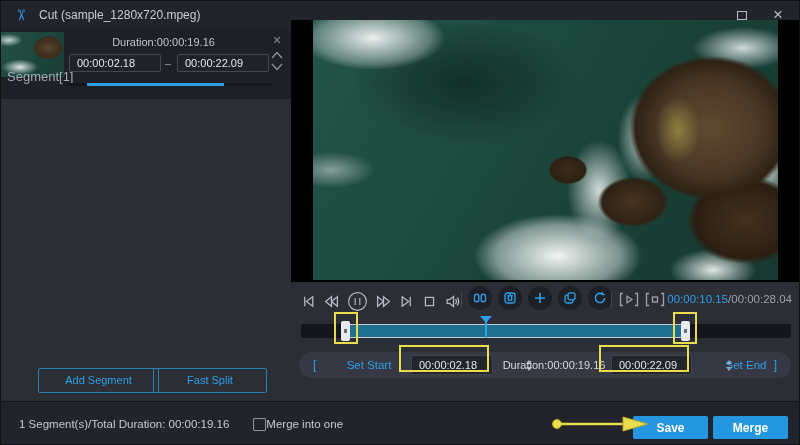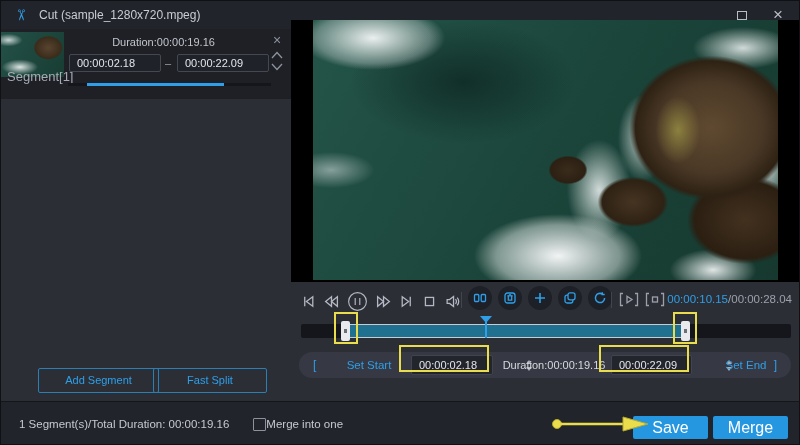--- a/index.html
+++ b/index.html
@@ -105,21 +105,21 @@
   .trim-dur { position:absolute; left:203px; top:7px; width:104px; text-align:center; font-size:11px; color:#d6d9de; white-space:nowrap; }
   .ann-in1 { left:108px; top:325px; width:90px; height:27px; }
   .ann-in2 { left:308px; top:325px; width:90px; height:27px; }
 
   
   .footer { position:absolute; left:0; top:400px; width:800px; height:45px; background:#22242b; border-top:1px solid #15161a; }
   .footer-left { position:absolute; left:18px; top:0; height:44px; display:flex; align-items:center;justify-content:center; }
   .summary { font-size:11.5px; color:#c6c9d0; }
   .checkbox { width:13px; height:13px; border:1px solid #8d929c; border-radius:1px; background:transparent; margin-left:24px; }
   .merge-label { font-size:11.5px; color:#c6c9d0; margin-left:0; }
-  .blue-btn { position:absolute; top:14px; width:75px; height:23px; background:#2596e0; border:none; border-radius:2px; color:#fff; font-size:16px; font-family:"Liberation Sans",sans-serif; }
+  .blue-btn { position:absolute; top:14px; width:75px; height:23px; background:#2596e0; border:none; border-radius:2px; color:#fff; font-size:12px; font-family:"Liberation Sans",sans-serif;font-weight:bold; }
   .save { left:632px; } .cancel { left:712px; }
   .ann-arrow { position:absolute; left:546px; top:11px; z-index:6; }
 </style>
 </head>
 <body>
 
 <div class="window">
 
   <div class="titlebar">
     <span class="scissors">✂</span>

